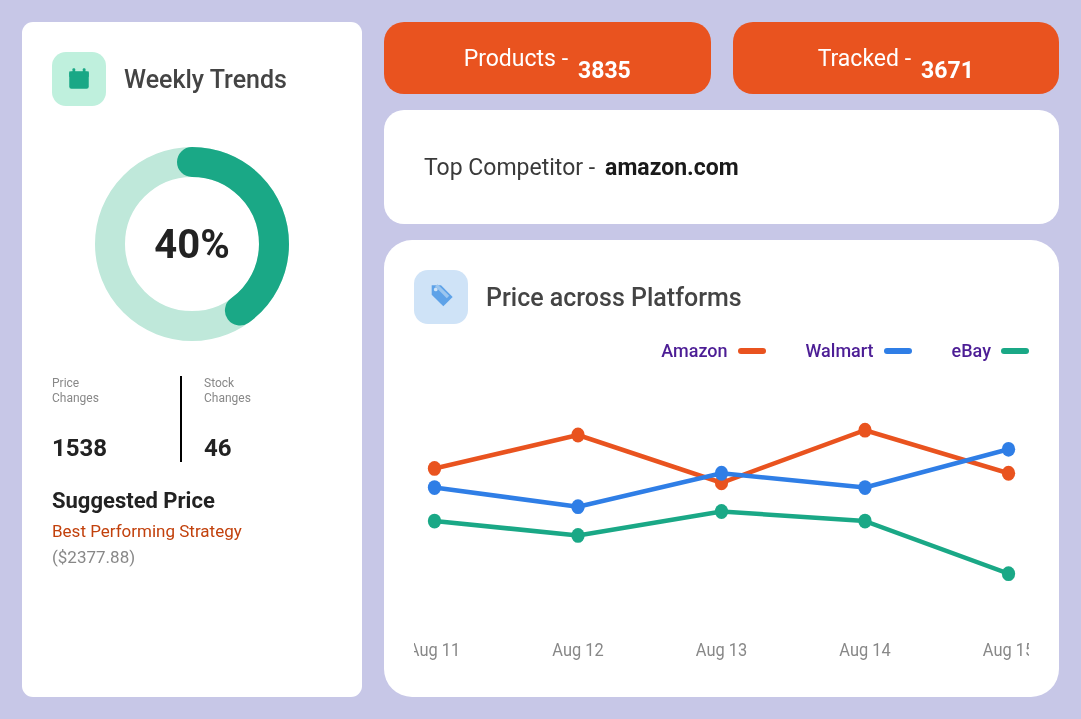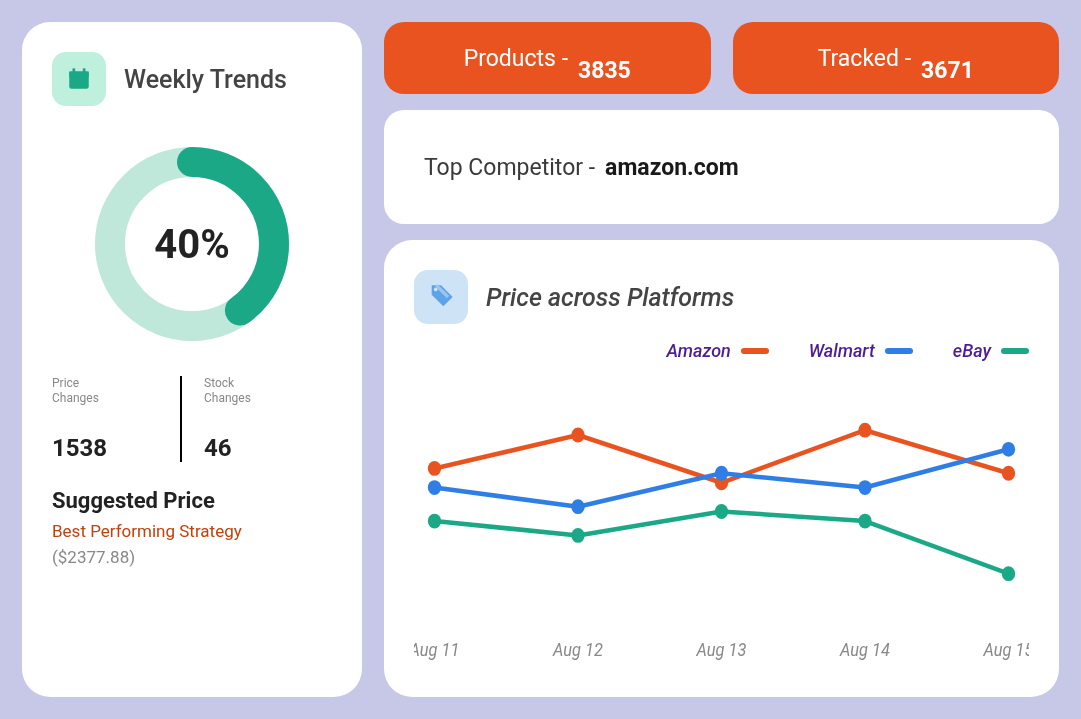--- a/index.html
+++ b/index.html
@@ -7,21 +7,21 @@
     font-family: -apple-system, BlinkMacSystemFont, "Segoe UI", Roboto, "Helvetica Neue", Arial, sans-serif;
     background: #c7c7e7;
     width: 1081px;
     height: 719px;
     padding: 22px;
     display: flex;
     gap: 22px;
   }
   .left-card {
     background: #ffffff;
-    border-radius: 28px;
+    border-radius: 11px;
     width: 340px;
     padding: 30px 30px 30px 30px;
     display: flex;
     flex-direction: column;
   }
   .right-col {
     flex: 1;
     display: flex;
     flex-direction: column;
     gap: 16px;
@@ -57,21 +57,20 @@
   }
   .white-bar .lbl { font-weight: 400; }
   .white-bar .val { font-weight: 700; color:#1a1a1a; }
   .chart-card {
     background: #ffffff;
     border-radius: 28px;
     flex: 1;
     padding: 30px;
     display: flex;
     flex-direction: column;
-    font-style: italic;
   }
   
   .wt-header {
     display: flex;
     align-items: center;
     gap: 18px;
     margin-bottom: 18px;
   }
   .wt-icon {
     width: 54px; height: 54px;

